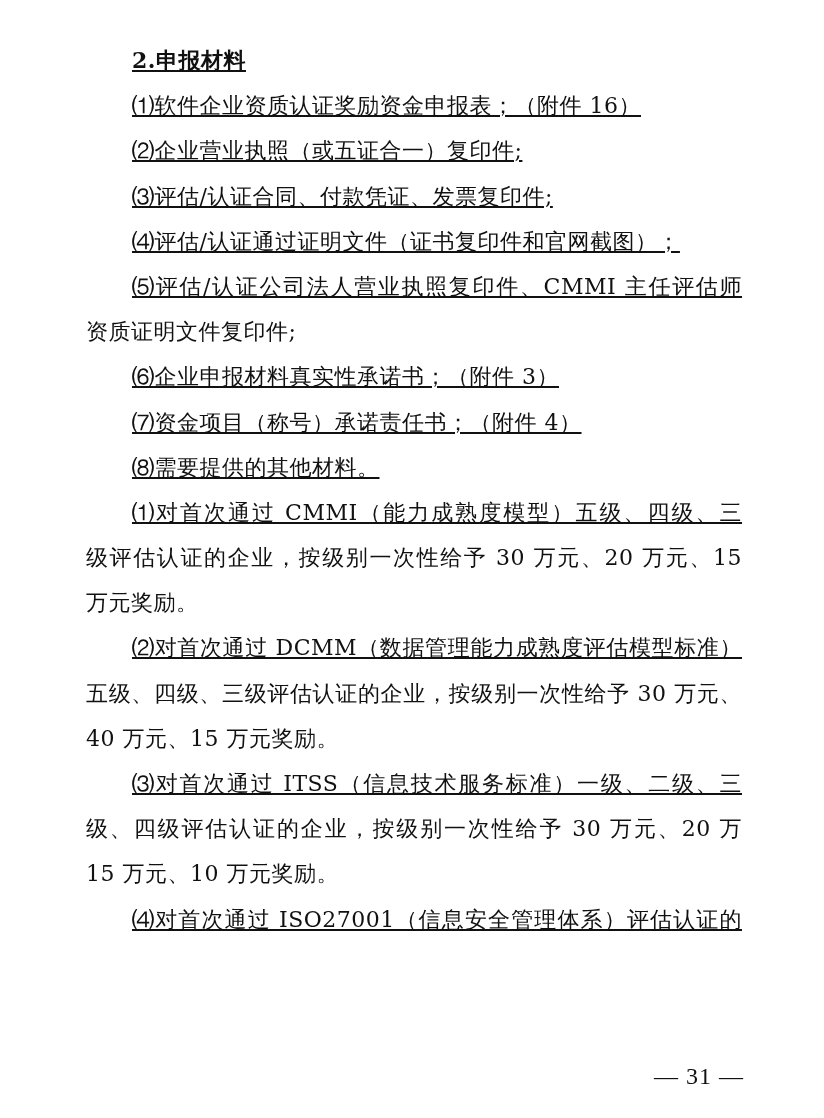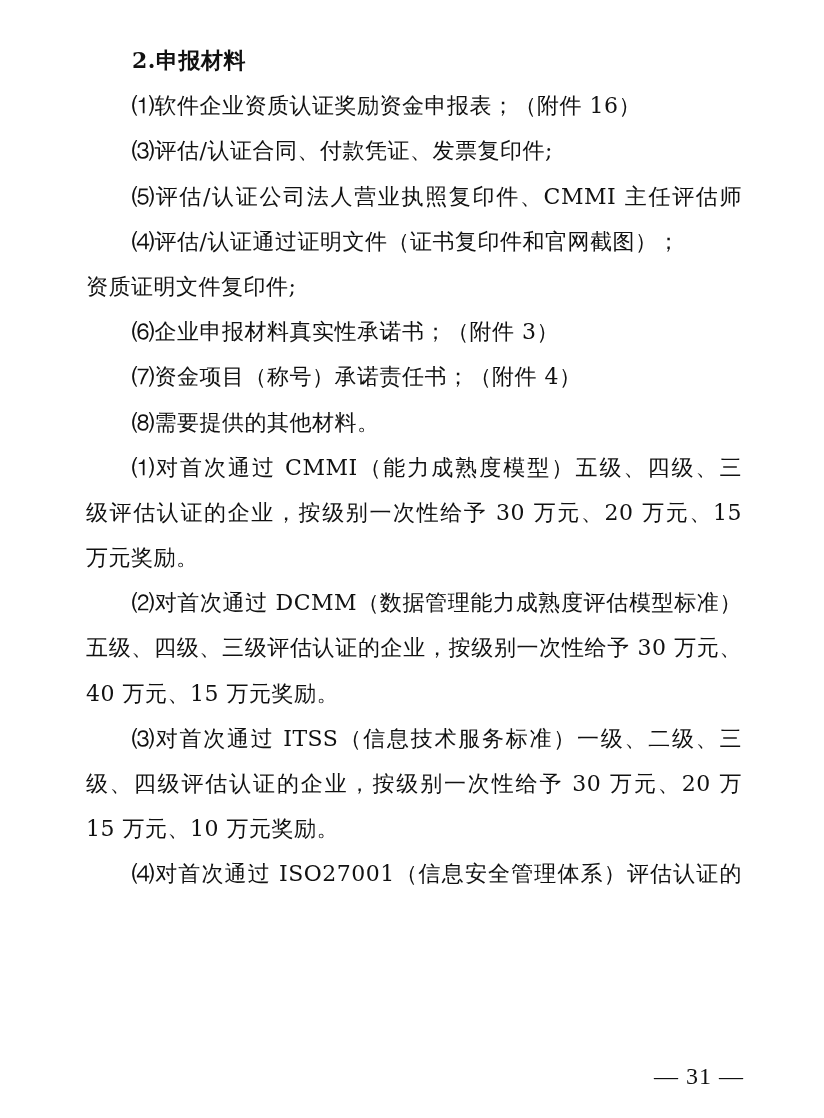--- a/index.html
+++ b/index.html
@@ -21,21 +21,21 @@
       top: 38px;
       width: 656px;
     }
     .line {
       font-size: 22px;
       line-height: 45.2px;
       height: 45.2px;
       white-space: nowrap;
       letter-spacing: 0.5px;
     }
-    .indent { padding-left: 46px; }
+    .indent { padding-left: 46px; text-decoration: underline; }
     .heading { font-weight: bold; }
     .justify {
       text-align: justify;
       text-align-last: justify;
       white-space: normal;
       overflow: hidden;
     }
     .page-number {
       position: absolute;
       left: 654px;
@@ -46,23 +46,24 @@
       white-space: nowrap;
     }
   </style>
 </head>
 <body>
 
 <div class="page">
 
   <div class="line indent heading">2.申报材料</div>
   <div class="line indent">⑴软件企业资质认证奖励资金申报表；（附件 16）</div>
+  <div class="line indent">⑵企业营业执照（或五证合一）复印件;</div>
   <div class="line indent">⑶评估/认证合同、付款凭证、发票复印件;</div>
+  <div class="line indent">⑷评估/认证通过证明文件（证书复印件和官网截图）；</div>
   <div class="line indent justify">⑸评估/认证公司法人营业执照复印件、CMMI 主任评估师</div>
-  <div class="line indent">⑷评估/认证通过证明文件（证书复印件和官网截图）；</div>
   <div class="line">资质证明文件复印件;</div>
   <div class="line indent">⑹企业申报材料真实性承诺书；（附件 3）</div>
   <div class="line indent">⑺资金项目（称号）承诺责任书；（附件 4）</div>
   <div class="line indent">⑻需要提供的其他材料。</div>
 
   <div class="line indent justify">⑴对首次通过 CMMI（能力成熟度模型）五级、四级、三</div>
   <div class="line justify">级评估认证的企业，按级别一次性给予 30 万元、20 万元、15</div>
   <div class="line">万元奖励。</div>
   <div class="line indent justify">⑵对首次通过 DCMM（数据管理能力成熟度评估模型标准）</div>
   <div class="line justify">五级、四级、三级评估认证的企业，按级别一次性给予 30 万元、</div>

